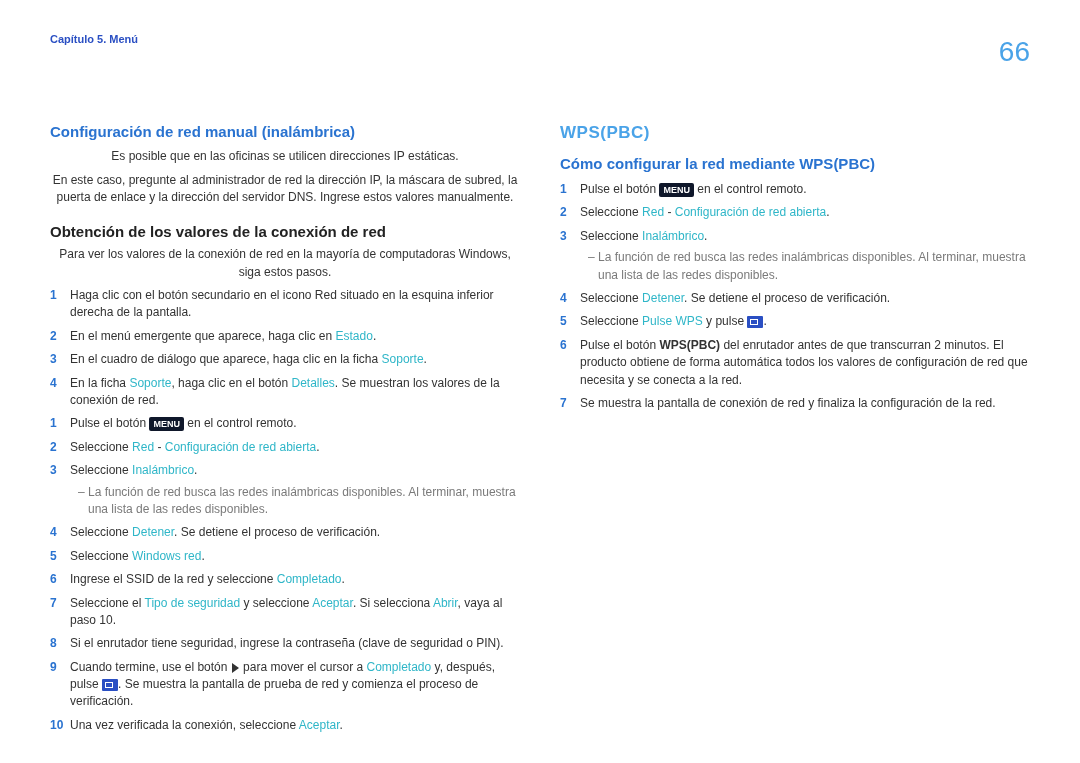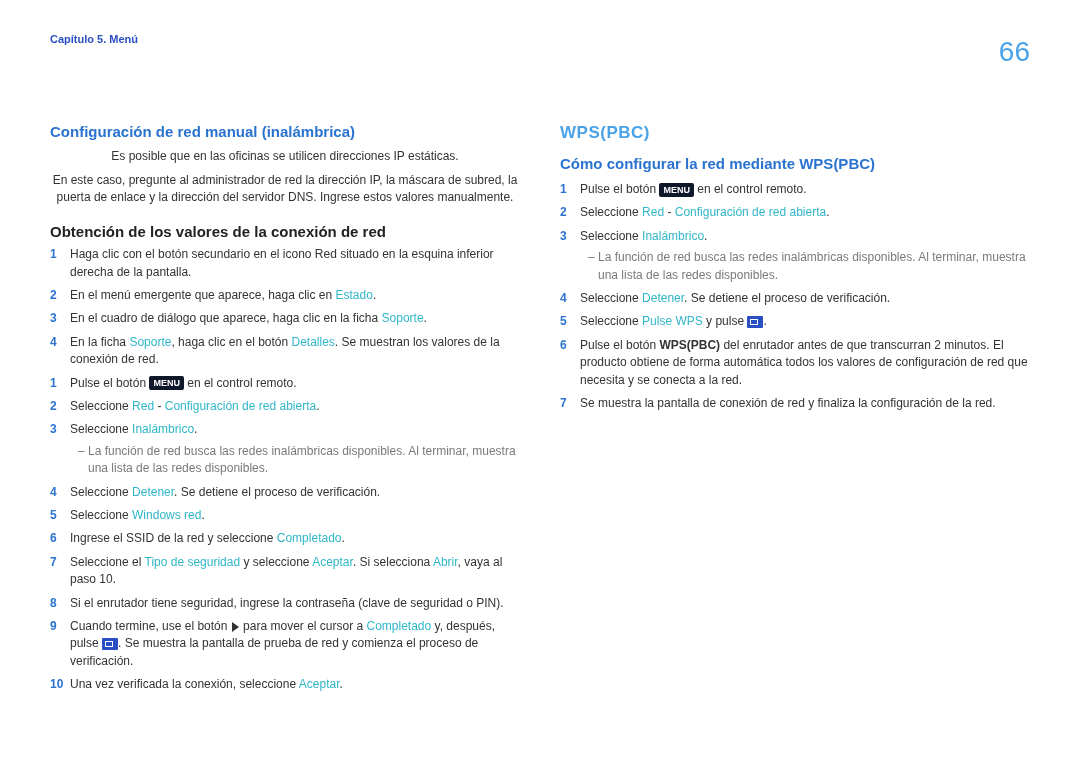--- a/index.html
+++ b/index.html
@@ -151,20 +151,21 @@
   </div>
 
   <div class="columns">
 
     <div class="col">
       <h2 class="blue">Configuración de red manual (inalámbrica)</h2>
       <p>Es posible que en las oficinas se utilicen direcciones IP estáticas.</p>
       <p>En este caso, pregunte al administrador de red la dirección IP, la máscara de subred, la puerta de enlace y la dirección del servidor DNS. Ingrese estos valores manualmente.</p>
 
       <h3 class="sub">Obtención de los valores de la conexión de red</h3>
+      <p>Para ver los valores de la conexión de red en la mayoría de computadoras Windows, siga estos pasos.</p>
       <ol>
         <li><span>Haga clic con el botón secundario en el icono Red situado en la esquina inferior derecha de la pantalla.</span></li>
         <li>
           <span>En el menú emergente que aparece, haga clic en </span><span class="cyan">Estado</span><span>.</span>
         </li>
         <li>
           <span>En el cuadro de diálogo que aparece, haga clic en la ficha </span><span class="cyan">Soporte</span><span>.</span>
         </li>
         <li>
           <span>En la ficha </span><span class="cyan">Soporte</span><span>, haga clic en el botón </span><span class="cyan">Detalles</span><span>. Se muestran los valores de la conexión de red.</span>

